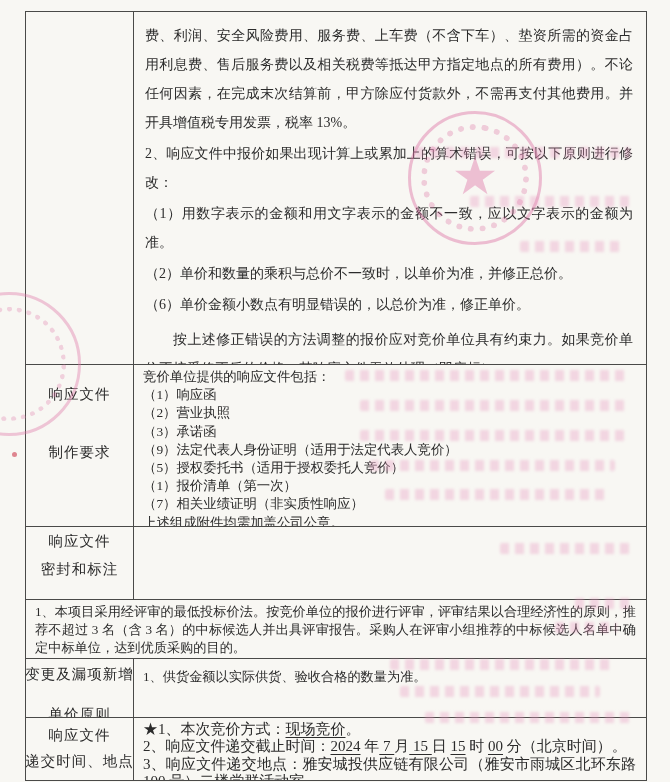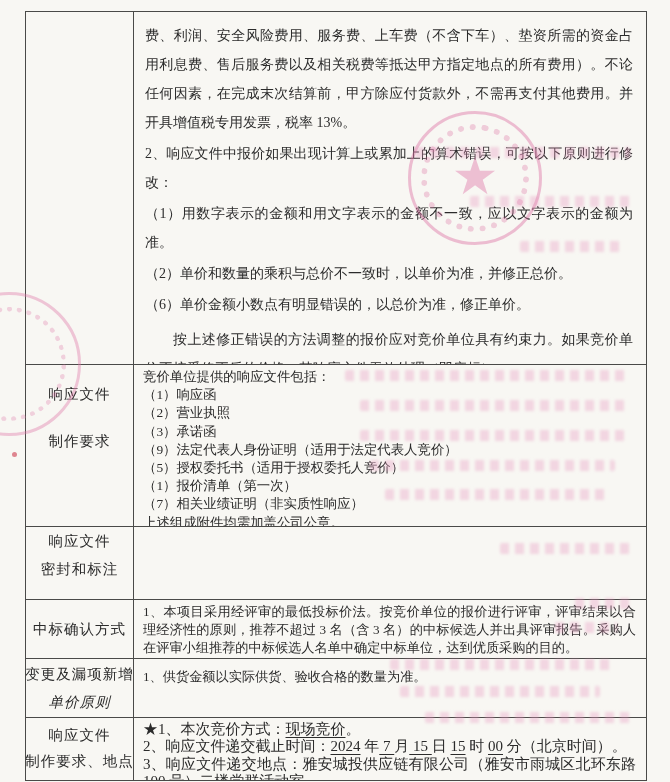--- a/index.html
+++ b/index.html
@@ -33,42 +33,42 @@
 
   
   .r0{height:352px;}
   .r0 .content-cell{padding:9px 13px 0 11px;font-size:14px;}
   .r0 .content-cell p{line-height:29px;margin-bottom:2px;}
   .r0 .content-cell p.indent{text-indent:2em;margin-top:6px;}
 
   
   .r1{height:161px;}
   .r1 .label-cell{padding-top:21px;}
-  .r1 .label-line+.label-line{margin-top:31px;}
+  .r1 .label-line+.label-line{margin-top:42px;}
   .r1 .content-cell{padding:3px 10px 0 9px;font-size:13.4px;}
   .r1 .content-cell p{line-height:18.2px;}
 
   
   .r2{height:72px;}
   .r2 .label-cell{padding-top:6px;}
   .r2 .label-line+.label-line{margin-top:12px;}
   .r2 .content-cell{padding:3px 10px 0 9px;font-size:13.2px;}
   .r2 .content-cell p{line-height:25px;}
   .r2 .content-cell p:last-child{line-height:20px;}
 
   
   .r3{height:58px;}
   .r3 .label-cell{justify-content:center;}
   .r3 .content-cell{padding:3px 10px 0 9px;font-size:13.2px;}
   .r3 .content-cell p{line-height:18.2px;}
 
   
   .r4{height:58px;justify-content:center;}
   .r4 .label-cell{padding-top:7px;}
-  .r4 .label-line+.label-line{margin-top:12px;font-style:italic;}
+  .r4 .label-line+.label-line{margin-top:24px;}
   .r4 .content-cell{padding:9px 10px 0 9px;font-size:13.2px;}
   .r4 .content-cell p{line-height:18px;}
 
   
   .r5{height:62px;}
   .r5 .label-cell{padding-top:9px;}
   .r5 .label-line+.label-line{margin-top:10px;}
   .r5 .content-cell{padding:3px 10px 0 9px;font-size:15px;}
   .r5 .content-cell p{line-height:17.4px;}
 
@@ -142,40 +142,37 @@
           <p><span>上述组成附件均需加盖公司公章。</span></p>
         </div>
       </div>
       <div class="row r2">
         <div class="label-cell">
           <div class="label-line">响应文件</div>
           <div class="label-line">密封和标注</div>
         </div>
       </div>
       <div class="row r3">
-        <div class="label-cell">
-          <div class="label-line">中标确认方式</div>
-        </div>
         <div class="content-cell">
           <p><span>1、本项目采用经评审的最低投标价法。按竞价单位的报价进行评审，评审结果以合理经济性的原则，推荐不超过 3 名（含 3 名）的中标候选人并出具评审报告。采购人在评审小组推荐的中标候选人名单中确定中标单位，达到优质采购的目的。</span></p>
         </div>
       </div>
       <div class="row r4">
         <div class="label-cell">
           <div class="label-line">变更及漏项新增</div>
           <div class="label-line">单价原则</div>
         </div>
         <div class="content-cell">
           <p><span>1、供货金额以实际供货、验收合格的数量为准。</span></p>
         </div>
       </div>
       <div class="row r5">
         <div class="label-cell">
           <div class="label-line">响应文件</div>
-          <div class="label-line">制作要求、地点</div>
+          <div class="label-line">递交时间、地点</div>
         </div>
         <div class="content-cell">
           <p><span>★1、本次竞价方式：</span><span class="u">现场竞价</span><span>。</span></p>
           <p><span>2、响应文件递交截止时间：</span><span class="u">2024</span><span> 年</span><span class="u"> 7 </span><span>月</span><span class="u"> 15 </span><span>日 </span><span class="u">15</span><span> 时 </span><span class="u">00</span><span> 分（北京时间）。</span></p>
           <p><span>3、响应文件递交地点：雅安城投供应链有限公司（雅安市雨城区北环东路 100 号）二楼党群活动室。</span></p>
         </div>
       </div>
     </div>
 
   <div class="seal-big">

